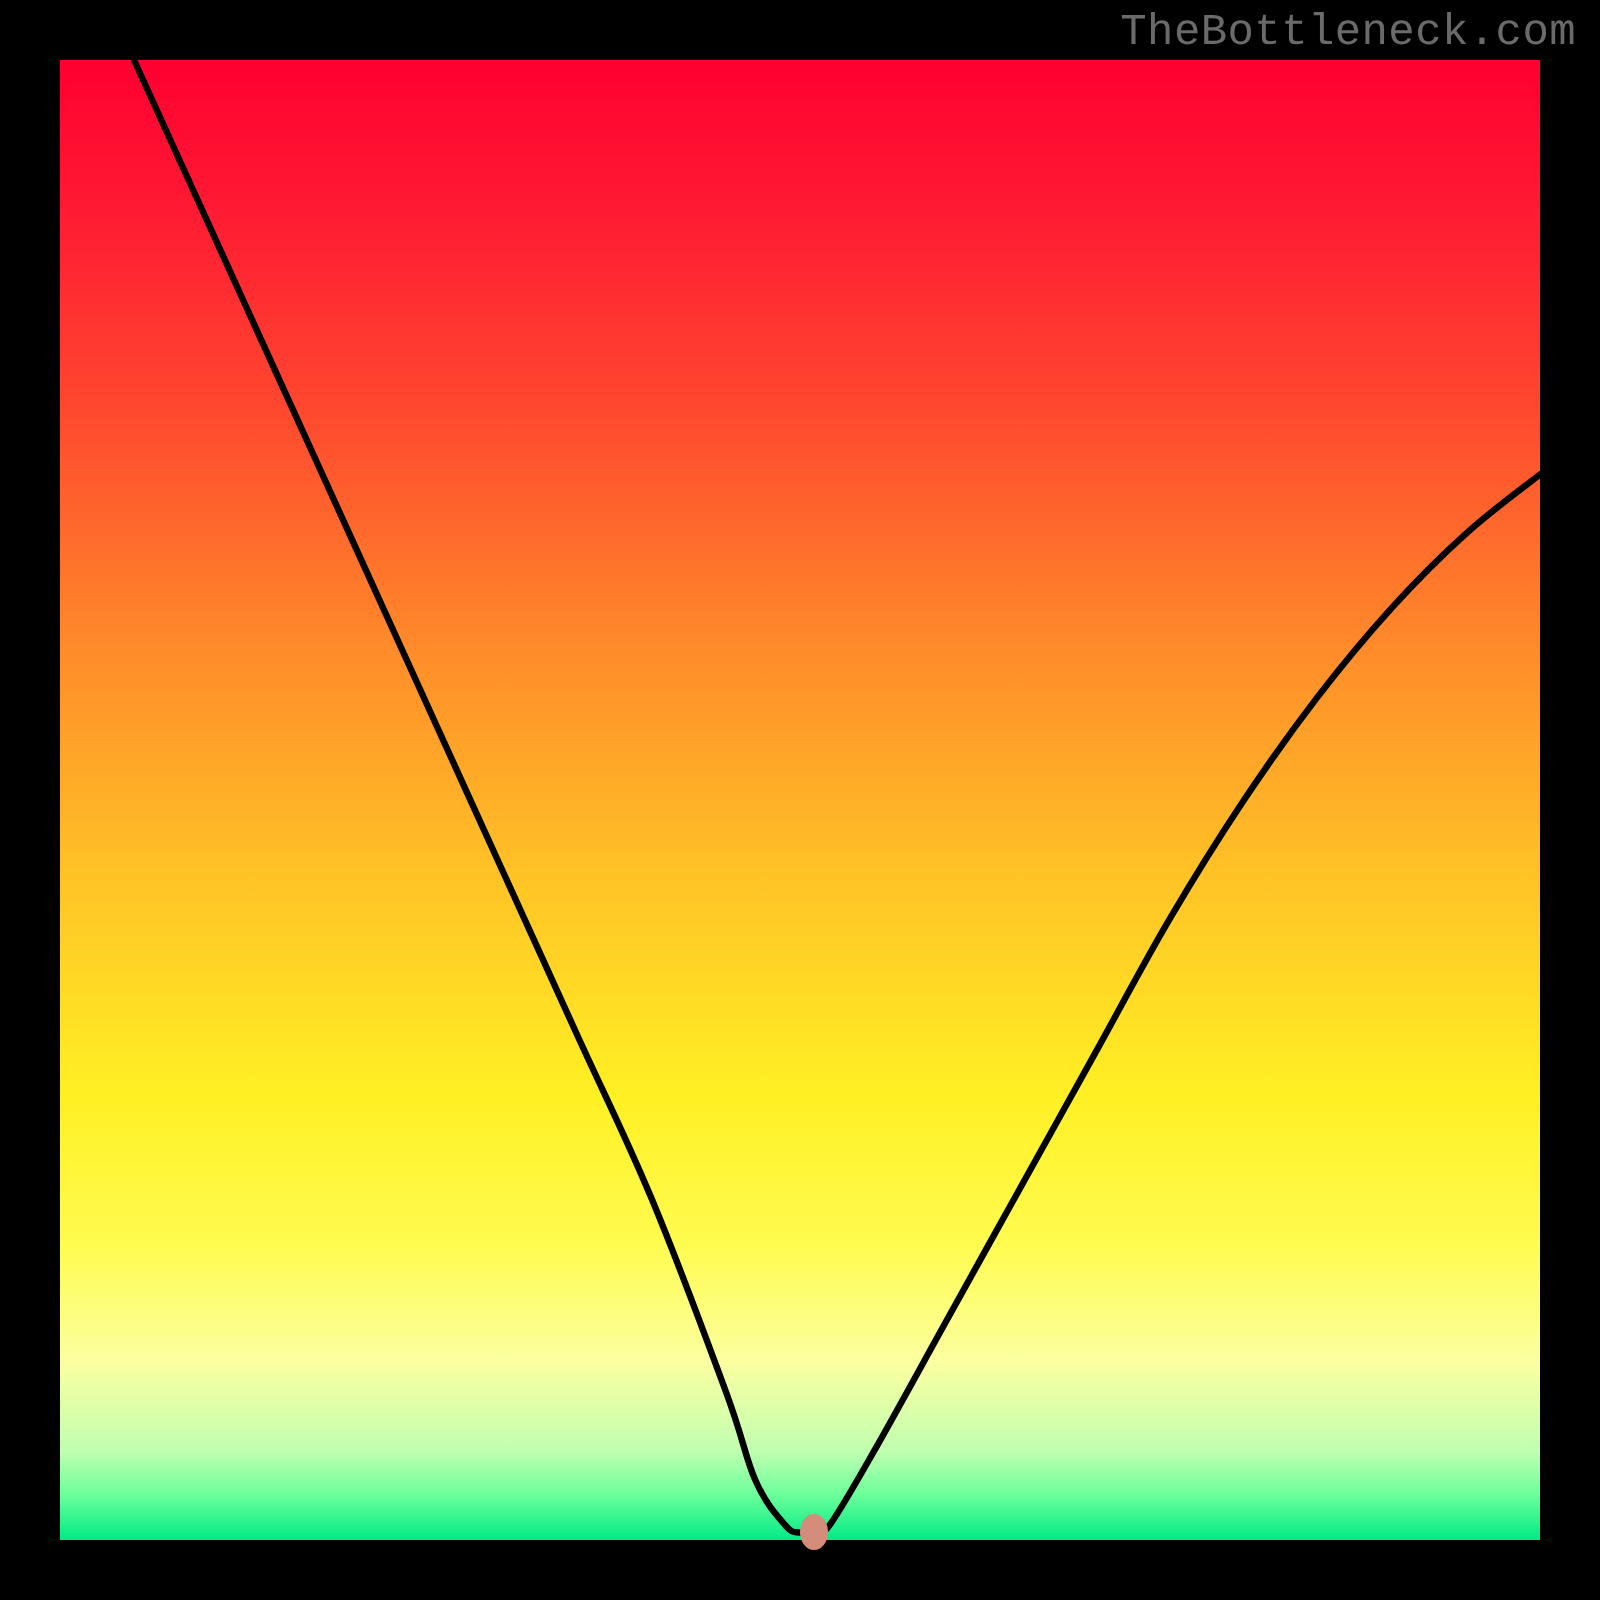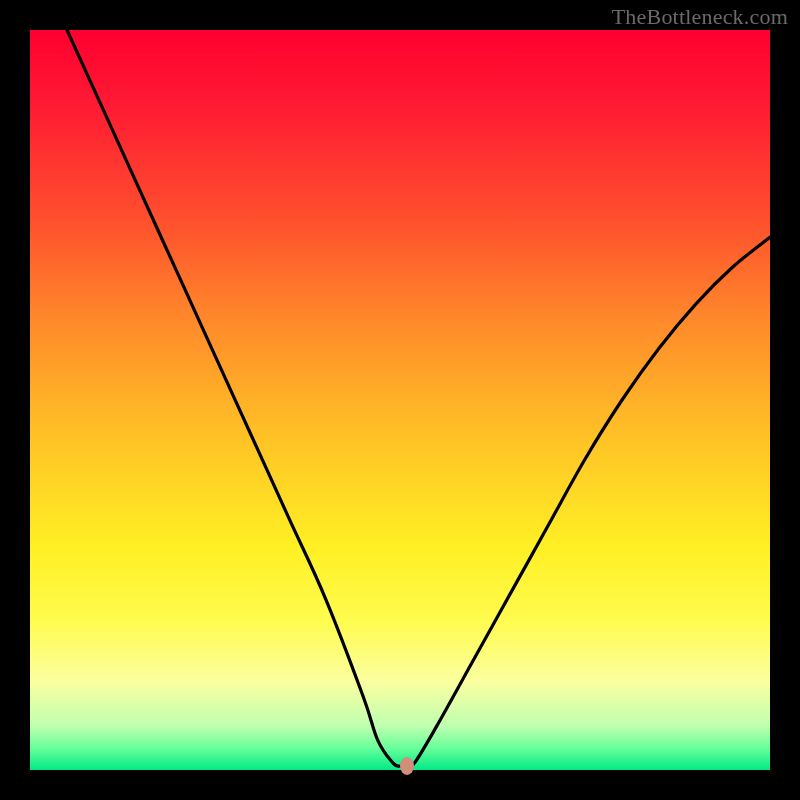--- a/index.html
+++ b/index.html
@@ -27,21 +27,21 @@
       #fbffa0 88%,
       #c0ffb0 94%,
       #6aff9a 97%,
       #00ea86 100%
     );
   }
   .watermark {
     position: absolute;
     top: 4px;
     right: 12px;
-    font-family: Liberation Serif, serif;
+    font-family: Liberation Mono, monospace;
     font-size: 22px;
     font-weight: 500;
     color: #6a6a6a;
     letter-spacing: 0.2px;
   }
   .curve {
     position: absolute;
     left: 30px;
     top: 30px;
     width: 740px;

